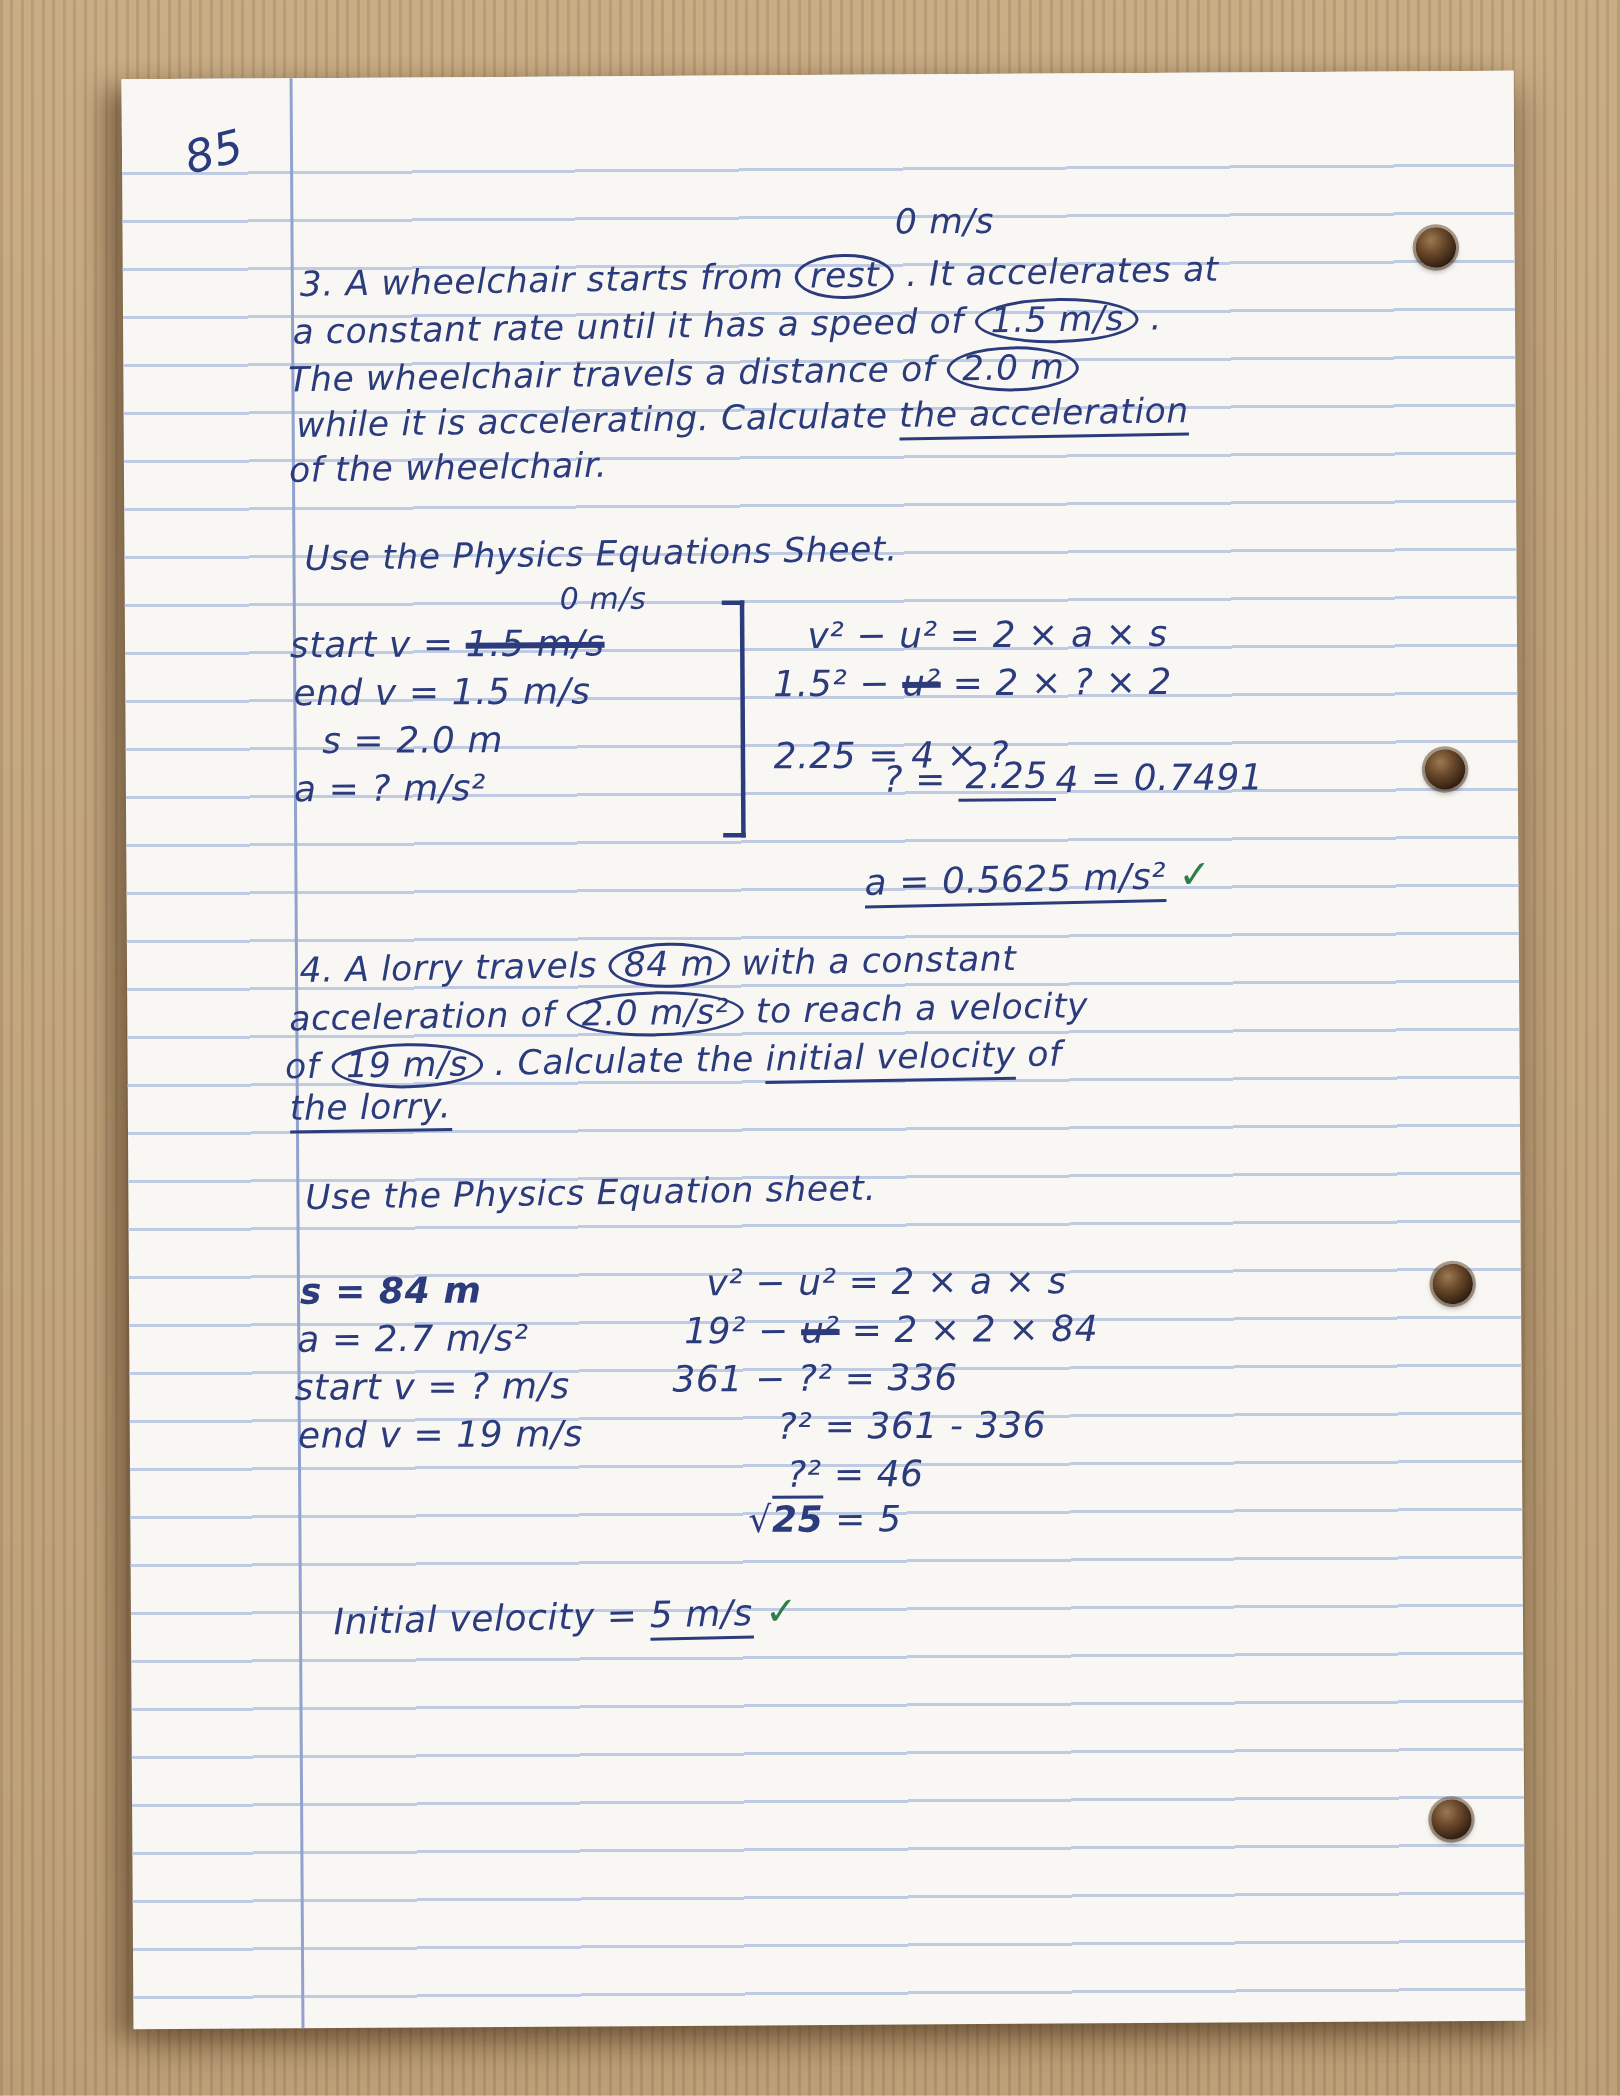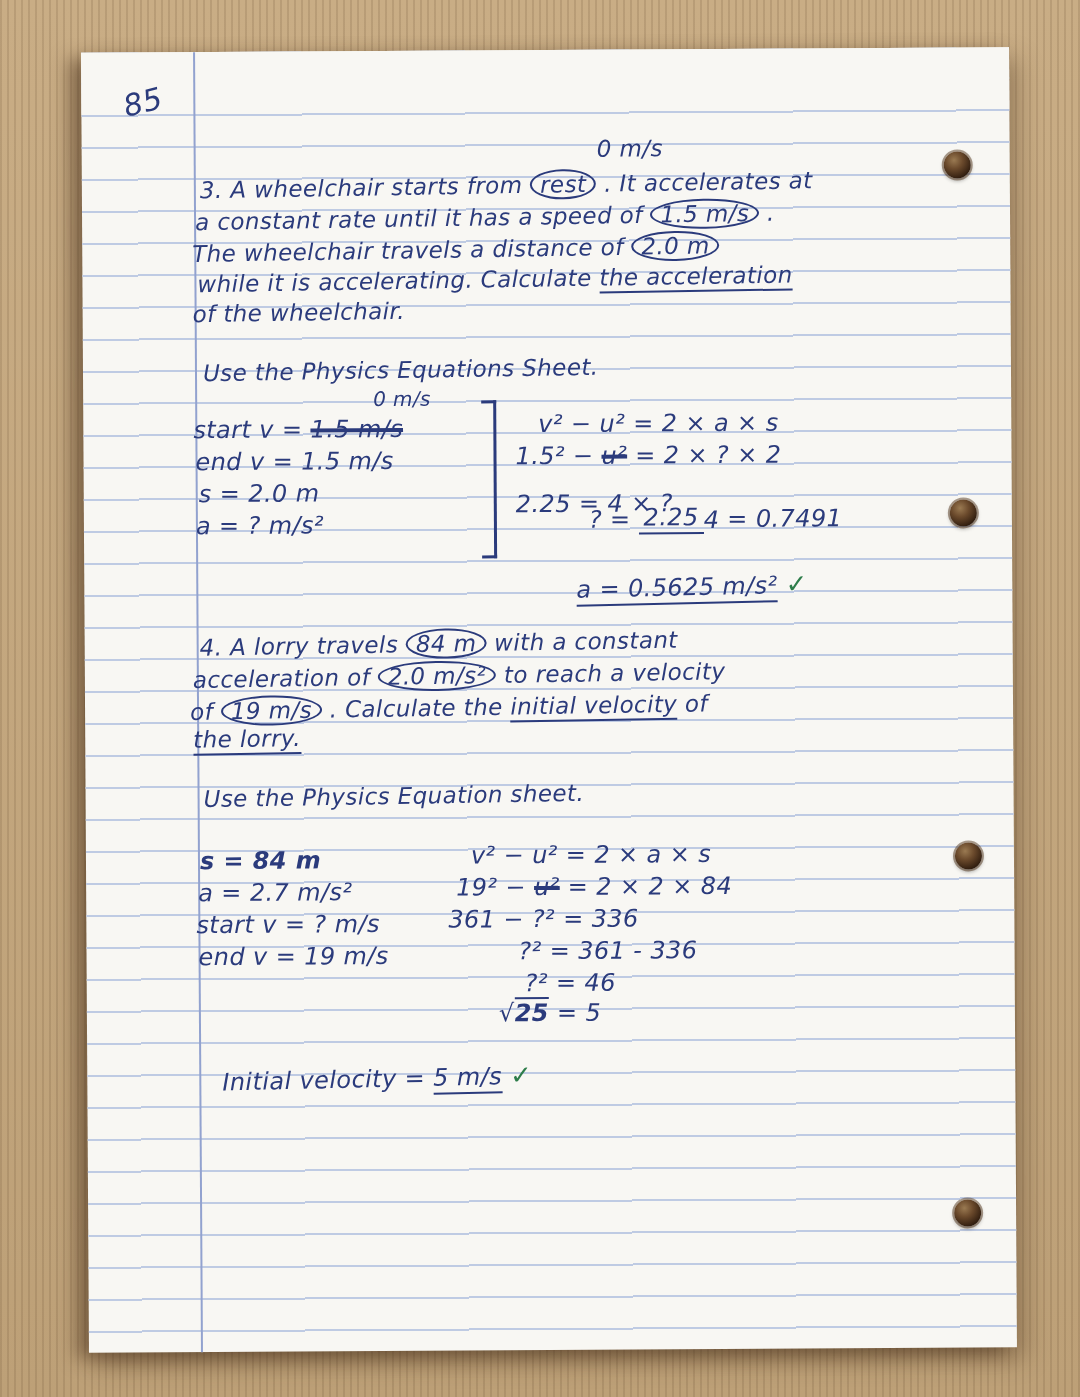--- a/index.html
+++ b/index.html
@@ -84,21 +84,21 @@
     </div>
 
     <div class="abs hand t tilt-a" style="left:120px; top:306px;">Use the Physics Equations Sheet.</div>
 
     <div class="abs hand small" style="left:290px; top:336px;">0 m/s</div>
     <div class="abs hand eq" style="left:110px; top:364px;">
       <span>start v =</span>
       <span class="strike">1.5 m/s</span>
     </div>
     <div class="abs hand eq" style="left:112px; top:396px;">end v = 1.5 m/s</div>
-    <div class="abs hand eq" style="left:115px; top:428px;">s = 2.0 m</div>
+    <div class="abs hand eq" style="left:131px; top:428px;">s = 2.0 m</div>
     <div class="abs hand eq" style="left:112px; top:460px;">a = ? m/s²</div>
 
     <div class="abs bracket" style="left:398px; top:350px; height:152px;"></div>
 
     <div class="abs hand eq" style="left:455px; top:360px;">v² − u² = 2 × a × s</div>
     <div class="abs hand eq" style="left:432px; top:392px;">
       <span>1.5² −</span>
       <span class="strike">u²</span>
       <span>= 2 × ? × 2</span>
     </div>

